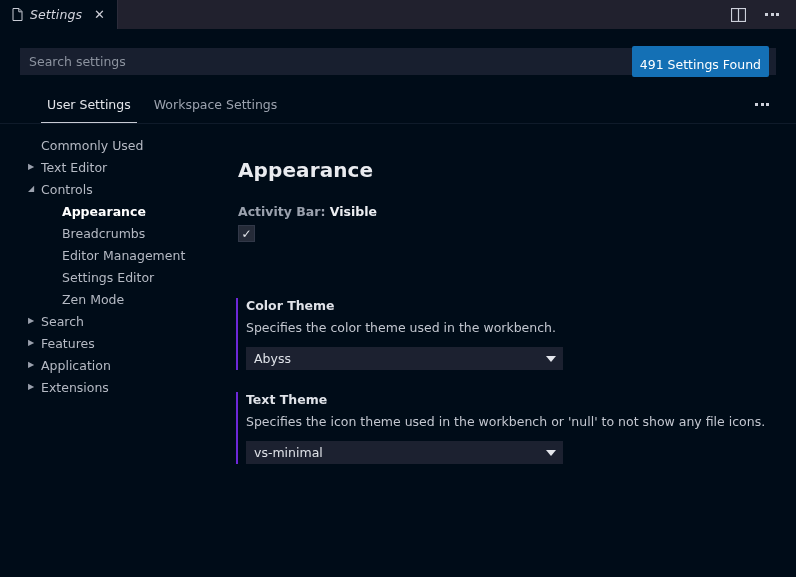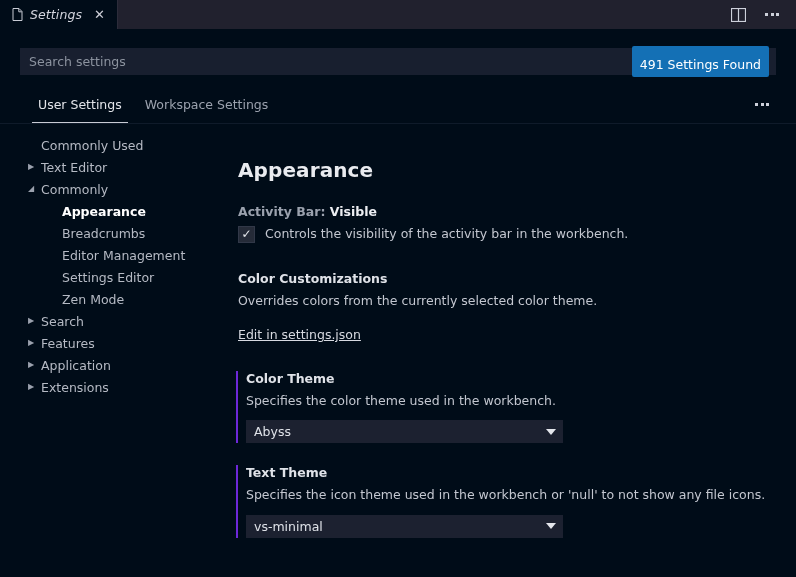--- a/index.html
+++ b/index.html
@@ -82,21 +82,21 @@
     position: absolute; left: 0; top: 86px;
     width: 796px; height: 37px;
     background: #000c18;
     display: flex; align-items: center;
   }
   .stab {
     position: relative; height: 37px;
     display: flex; align-items: center;
     font-size: 12.5px; padding: 0 6px;
   }
-  .stab:first-of-type { margin-left: 32px; }
+  .stab:first-of-type { margin-left: 41px; }
   .stab + .stab { margin-left: 11px; }
   .stab.active { color: #e3e5ea; }
   .stab.active::after {
     content: ""; position: absolute; left: 0; right: 0; bottom: 0;
     height: 1.5px; background: #c8cbd4;
   }
   .stab.inactive { color: #9ba2ae; }
   .stabs-more {
     margin-left: auto; margin-right: 27px;
     display: flex; gap: 2.5px; align-items: center;
@@ -236,21 +236,21 @@
     <div class="toc-row no-twisty">
       <span class="twisty"></span>
       <span>Commonly Used</span>
     </div>
     <div class="toc-row">
       <span class="twisty">▶</span>
       <span>Text Editor</span>
     </div>
     <div class="toc-row">
       <span class="twisty">◢</span>
-      <span>Commonly</span>
+      <span>Controls</span>
     </div>
     <div class="toc-row child selected">
       <span>Appearance</span>
     </div>
     <div class="toc-row child">
       <span>Breadcrumbs</span>
     </div>
     <div class="toc-row child">
       <span>Editor Management</span>
     </div>
@@ -281,32 +281,25 @@
   <div class="pane">
     <h1>Appearance</h1>
 
     <div class="setting">
       <div class="s-title">
         <span>Activity Bar:</span>
         <span class="val">Visible</span>
       </div>
       <div class="s-row">
         <span class="checkbox">✓</span>
-        <span class="s-desc">Controls the visibility of the activity bar in the workbench.</span>
       </div>
     </div>
 
     <div class="gap-28"></div>
 
-    <div class="setting">
-      <div class="s-title plain">Color Customizations</div>
-      <div class="s-desc">Overrides colors from the currently selected color theme.</div>
-      <div class="gap-14"></div>
-      <a class="link" href="#">Edit in settings.json</a>
-    </div>
 
     <div class="gap-28"></div>
 
     <div class="setting accented">
       <div class="s-title plain">Color Theme</div>
       <div class="s-desc">Specifies the color theme used in the workbench.</div>
       <div class="dropdown">
         <span>Abyss</span>
         <span class="caret"></span>
       </div>

